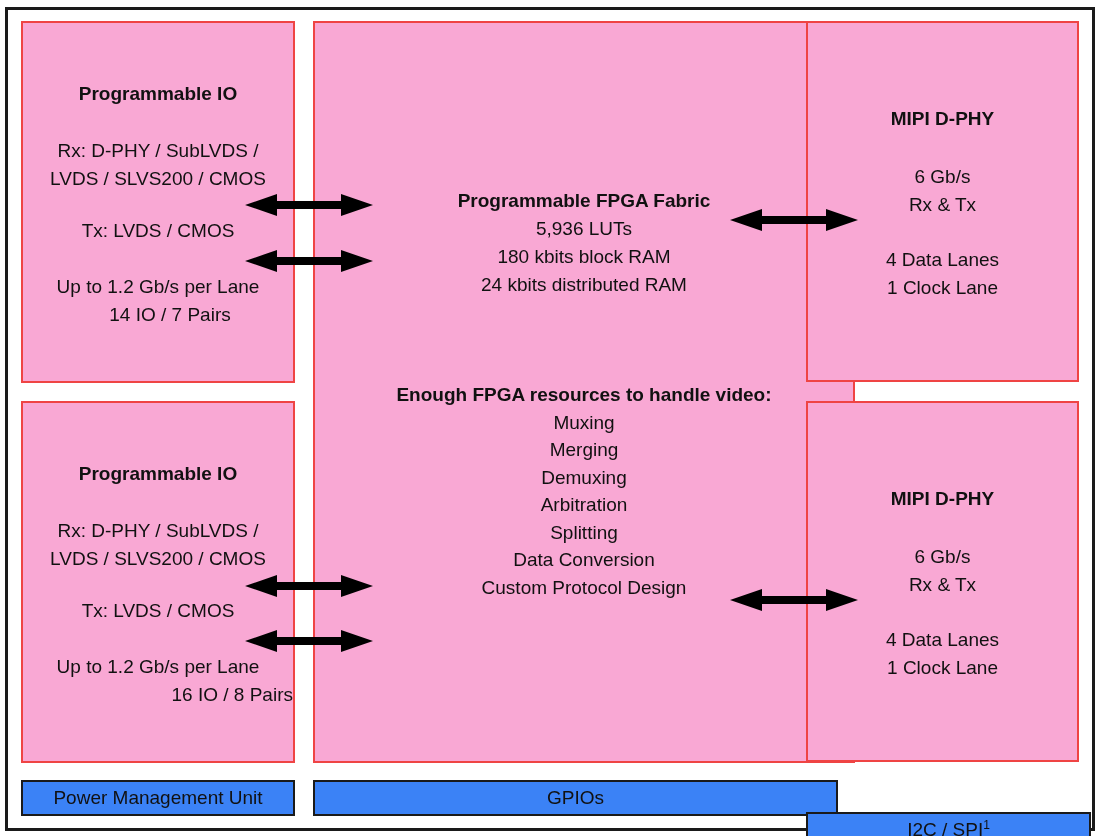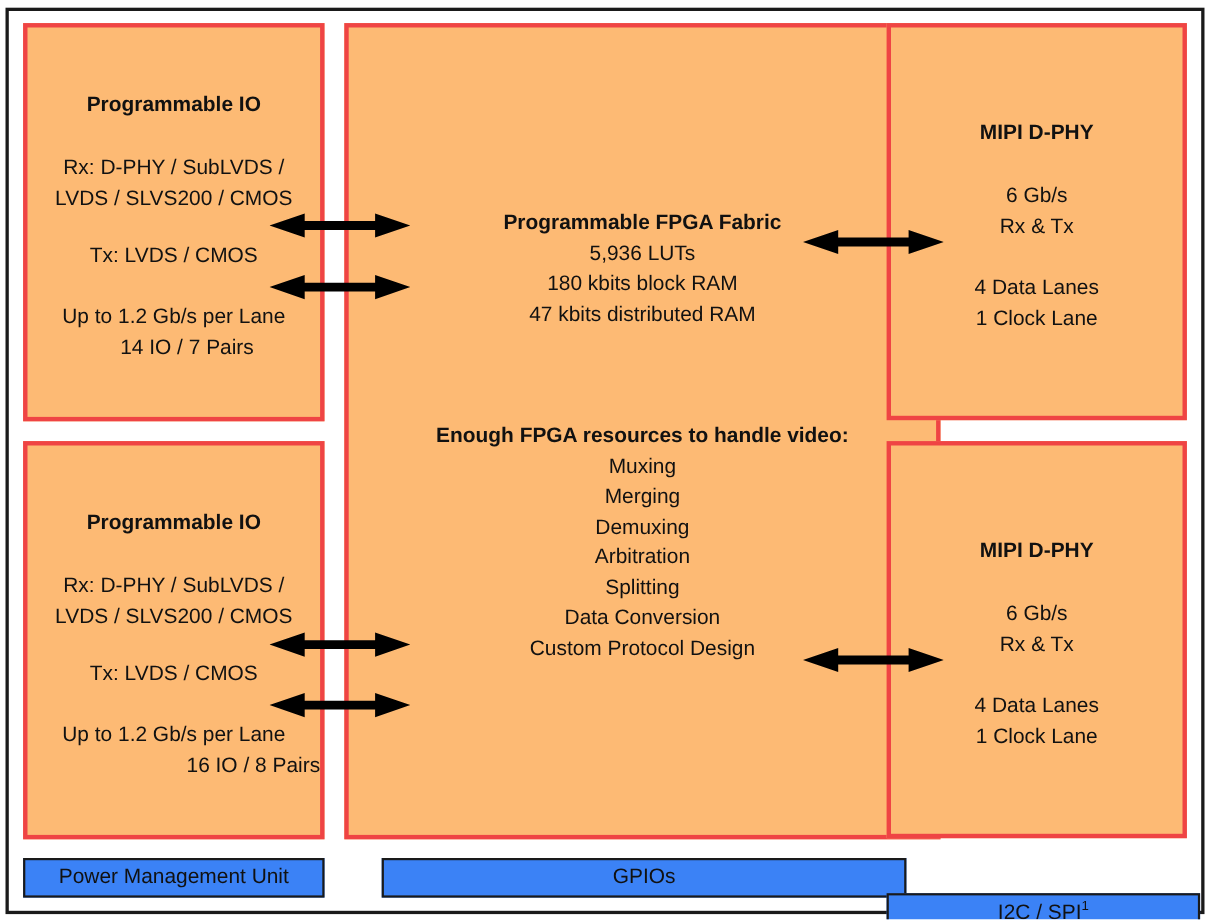--- a/index.html
+++ b/index.html
@@ -20,23 +20,23 @@
     position: absolute;
     left: 5px;
     top: 7px;
     width: 1090px;
     height: 824px;
     border: 3px solid #1a1a1a;
     box-sizing: border-box;
   }
   .block {
     position: absolute;
-    border: 4px solid #ef4444;
+    border: 2px solid #ef4444;
     box-sizing: border-box;
-    background: #fdba74;
+    background: #f9a8d4;
   }
   .bar {
     position: absolute;
     border: 2px solid #1a1a1a;
     box-sizing: border-box;
     background: #3b82f6;
     display: flex;
     align-items: center;
     justify-content: center;
     font-size: 19px;
@@ -85,21 +85,21 @@
     <div class="ltext" style="top:142px;">LVDS / SLVS200 / CMOS</div>
     <div class="ltext" style="top:194px;">Tx: LVDS / CMOS</div>
     <div class="ltext" style="top:250px;">Up to 1.2 Gb/s per Lane</div>
     <div class="ltext" style="top:278px;text-align:right;">16 IO / 8 Pairs</div>
   </div>
 
   <div class="block" style="left:313px; top:21px; width:542px; height:742px;">
     <div class="ltext bold" style="top:164px;">Programmable FPGA Fabric</div>
     <div class="ltext" style="top:192px;">5,936 LUTs</div>
     <div class="ltext" style="top:220px;">180 kbits block RAM</div>
-    <div class="ltext" style="top:248px;">47 kbits distributed RAM</div>
+    <div class="ltext" style="top:248px;">24 kbits distributed RAM</div>
 
     <div class="ltext list-text" style="top:358px;font-weight:bold;">Enough FPGA resources to handle video:</div>
     <div class="ltext list-text" style="top:385.5px;">Muxing</div>
     <div class="ltext list-text" style="top:413px;">Merging</div>
     <div class="ltext list-text" style="top:440.5px;">Demuxing</div>
     <div class="ltext list-text" style="top:468px;">Arbitration</div>
     <div class="ltext list-text" style="top:495.5px;">Splitting</div>
     <div class="ltext list-text" style="top:523px;">Data Conversion</div>
     <div class="ltext list-text" style="top:550.5px;">Custom Protocol Design</div>
   </div>
@@ -116,21 +116,21 @@
     <div class="ltext bold" style="top:82px;">MIPI D-PHY</div>
     <div class="ltext" style="top:140px;">6 Gb/s</div>
     <div class="ltext" style="top:168px;">Rx &amp; Tx</div>
     <div class="ltext" style="top:223px;">4 Data Lanes</div>
     <div class="ltext" style="top:251px;">1 Clock Lane</div>
   </div>
 
   <div class="bar" style="left:21px; top:780px; width:274px; height:36px;">
     <span>Power Management Unit</span>
   </div>
-  <div class="bar" style="left:313px; top:780px; width:477px; height:36px;margin-left:34px;">
+  <div class="bar" style="left:313px; top:780px; width:525px; height:36px;">
     <span>GPIOs</span>
   </div>
   <div class="bar" style="left:806px; top:812px; width:285px; height:36px;">
     <span><span>I2C / SPI</span><sup>1</sup></span>
   </div>
 
   <svg class="arrow" style="left:245px; top:192px;" viewBox="0 0 128 26">
     <polygon points="0,13 32,2 32,9 96,9 96,2 128,13 96,24 96,17 32,17 32,24" fill="#000000"></polygon>
   </svg>
   <svg class="arrow" style="left:245px; top:248px;" viewBox="0 0 128 26">

